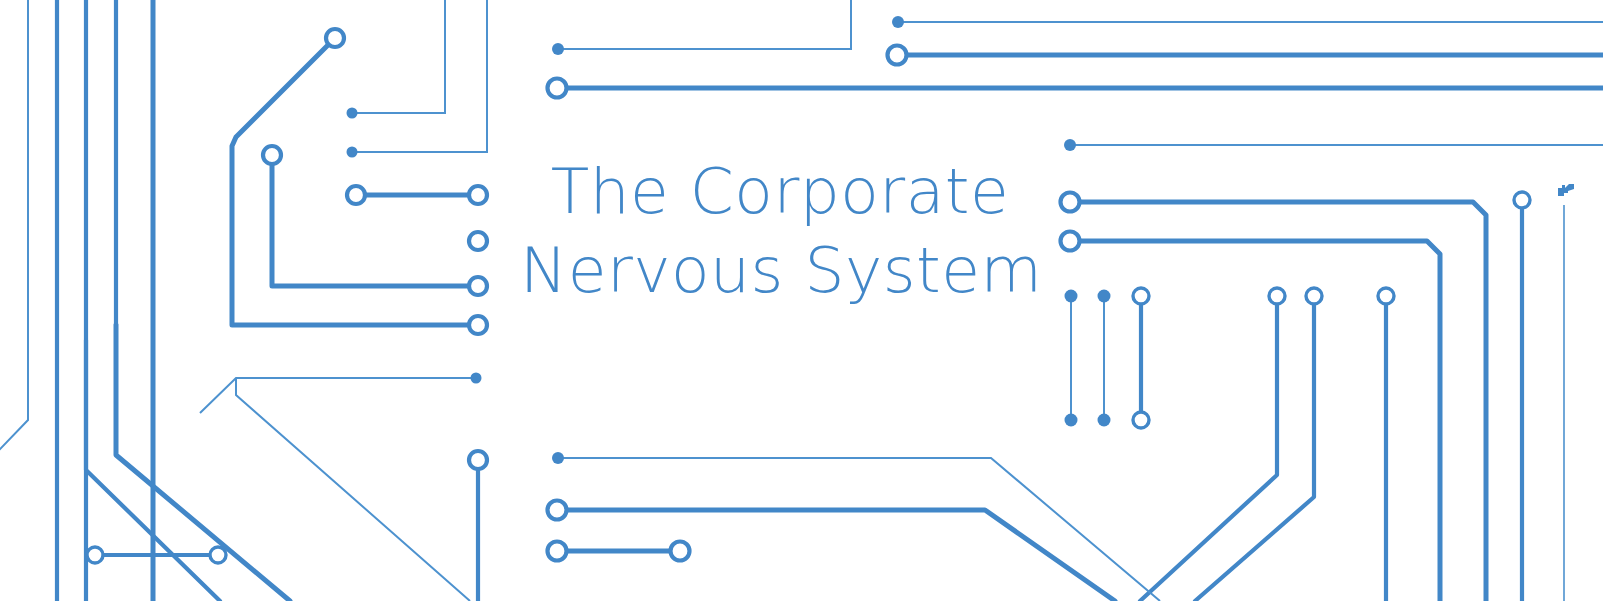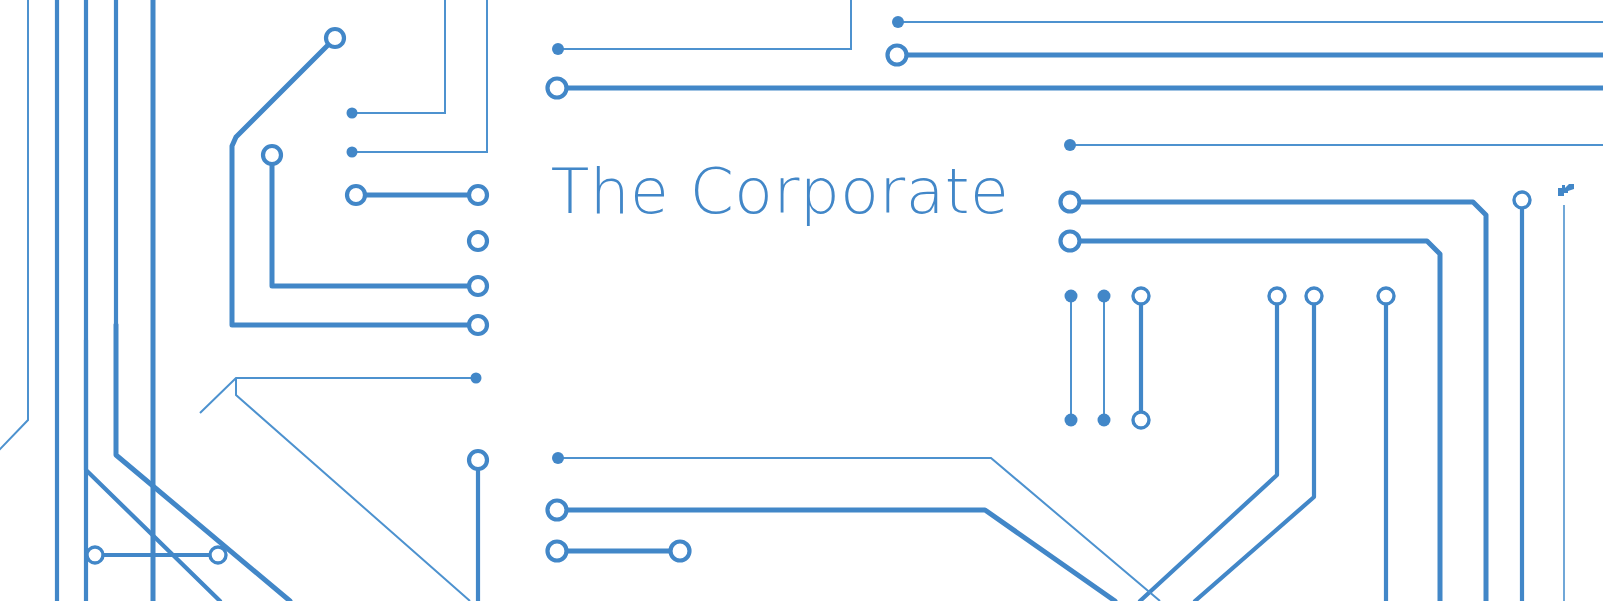--- a/index.html
+++ b/index.html
@@ -188,15 +188,16 @@
 
       <path class="tk" d="M565,551 L675,551"></path>
       <circle class="hol" cx="557" cy="551" r="9.5"></circle>
       <circle class="hol" cx="680" cy="551" r="9.5"></circle>
     </g>
 
   </svg>
 
   <div id="title-block">
     <span class="line">The Corporate</span>
+    <span class="line">Nervous System</span>
   </div>
 
 </div>
 
 </body></html>

